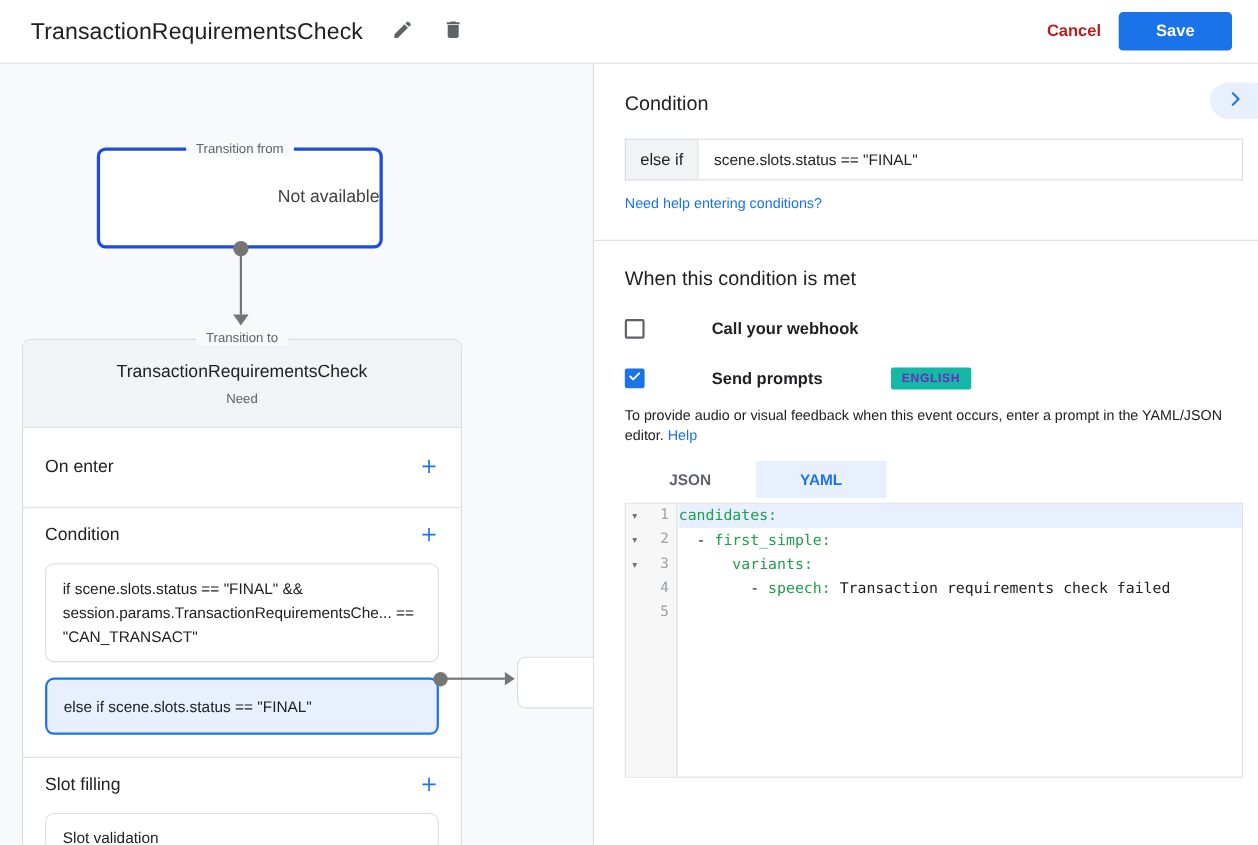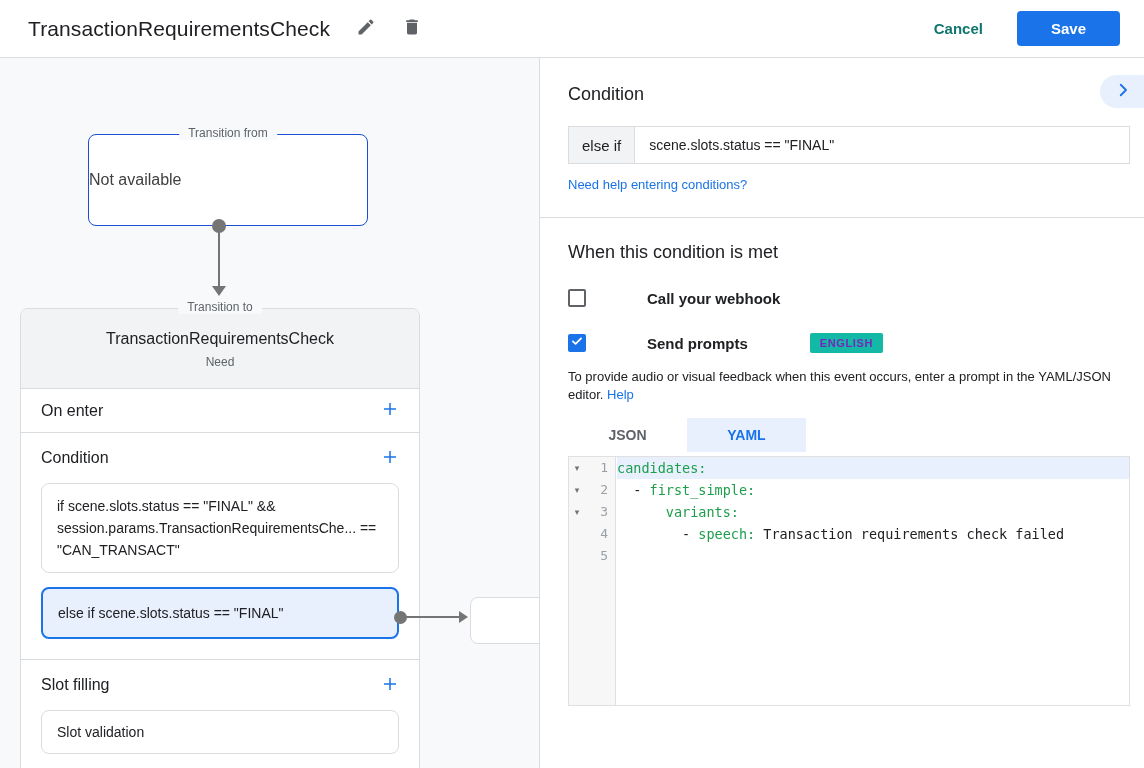--- a/index.html
+++ b/index.html
@@ -6,53 +6,53 @@
   html,body { width:1144px; height:768px; overflow:hidden; background:#fff;
     font-family:"Liberation Sans", sans-serif; color:#202124; }
 
   
   .topbar { height:58px; display:flex; align-items:center; padding:0 24px 0 28px;
     border-bottom:1px solid #dadce0; background:#fff; }
   .topbar-title { font-size:21px; color:#202124; letter-spacing:.1px; }
   .icon-btn { background:none; border:none; cursor:pointer; margin-left:26px;
     display:flex; align-items:center; padding:0; }
   .topbar-spacer { flex:1; }
-  .cancel-btn { background:none; border:none; color:#0f766e; font-size:15px;
-    font-weight:700; font-family:inherit; cursor:pointer; margin-right:34px; }
+  .cancel-btn { background:none; border:none; color:#b91c1c; font-size:15px;
+    font-weight:700; font-family:inherit; cursor:pointer; margin-right:16px; }
   .save-btn { background:#1a73e8; color:#fff; border:none; border-radius:4px;
     font-size:15px; font-weight:700; font-family:inherit; padding:9px 34px; cursor:pointer; }
 
   .main { display:flex; height:710px; }
 
   
   .canvas { position:relative; width:540px; background:#f8f9fa; overflow:hidden;
     border-right:1px solid #dadce0; flex:none; }
   .legend { position:absolute; top:-9px; left:50%; transform:translateX(-50%);
     background:#f8f9fa; padding:0 9px; font-size:12px; color:#5f6368; white-space:nowrap; }
-  .tf-box { position:absolute; left:88px; top:76px; width:280px; height:92px;
-    background:#fff; border:1px solid #1d4ed8; border-radius:8px;
-    display:flex; align-items:center; justify-content:flex-start; }
+  .tf-box { position:absolute; left:88px; top:76px; width:260px; height:92px;
+    background:#fff; border:3px solid #1d4ed8; border-radius:8px;
+    display:flex; align-items:center; justify-content:flex-end; }
   .tf-text { font-size:16px; color:#404040; }
   .dot { position:absolute; border-radius:50%; background:#757575; }
   .vline { position:absolute; background:#757575; }
   .arrow-down { position:absolute; width:0; height:0;
     border-left:7px solid transparent; border-right:7px solid transparent;
     border-top:10px solid #757575; }
   .arrow-right { position:absolute; width:0; height:0;
     border-top:6px solid transparent; border-bottom:6px solid transparent;
     border-left:9px solid #757575; }
 
   .tt-card { position:absolute; left:20px; top:250px; width:400px; height:520px;
     background:#fff; border:1px solid #dadce0; border-radius:8px 8px 0 0; }
   .tt-header { height:80px; background:#f1f3f4; border-bottom:1px solid #dadce0;
     border-radius:8px 8px 0 0; text-align:center; padding-top:21px; }
   .tt-title { font-size:16px; color:#202124; }
   .tt-sub { font-size:12px; color:#5f6368; margin-top:7px; }
   .sec-row { display:flex; align-items:center; justify-content:space-between;
-    padding:0 20px; height:44px; }
+    padding:0 20px; height:73px; }
   .sec-row.bordered { border-bottom:1px solid #dadce0; }
   .sec-label { font-size:16px; color:#202124; }
   .plus-btn { background:none; border:none; cursor:pointer; display:flex; padding:0; }
   .cond-sec { border-bottom:1px solid #dadce0; padding-bottom:20px; }
   .cond-sec .sec-row, .slot-sec .sec-row { height:50px; }
   .cond-box { margin:0 20px; border:1px solid #dadce0; border-radius:8px;
     padding:11px 15px; font-size:14px; line-height:22px; color:#202124;
     overflow-wrap:break-word; background:#fff; }
   .cond-box.selected { margin-top:14px; background:#e8f0fe; border:2px solid #1a73e8;
     padding:13px 15px; }

